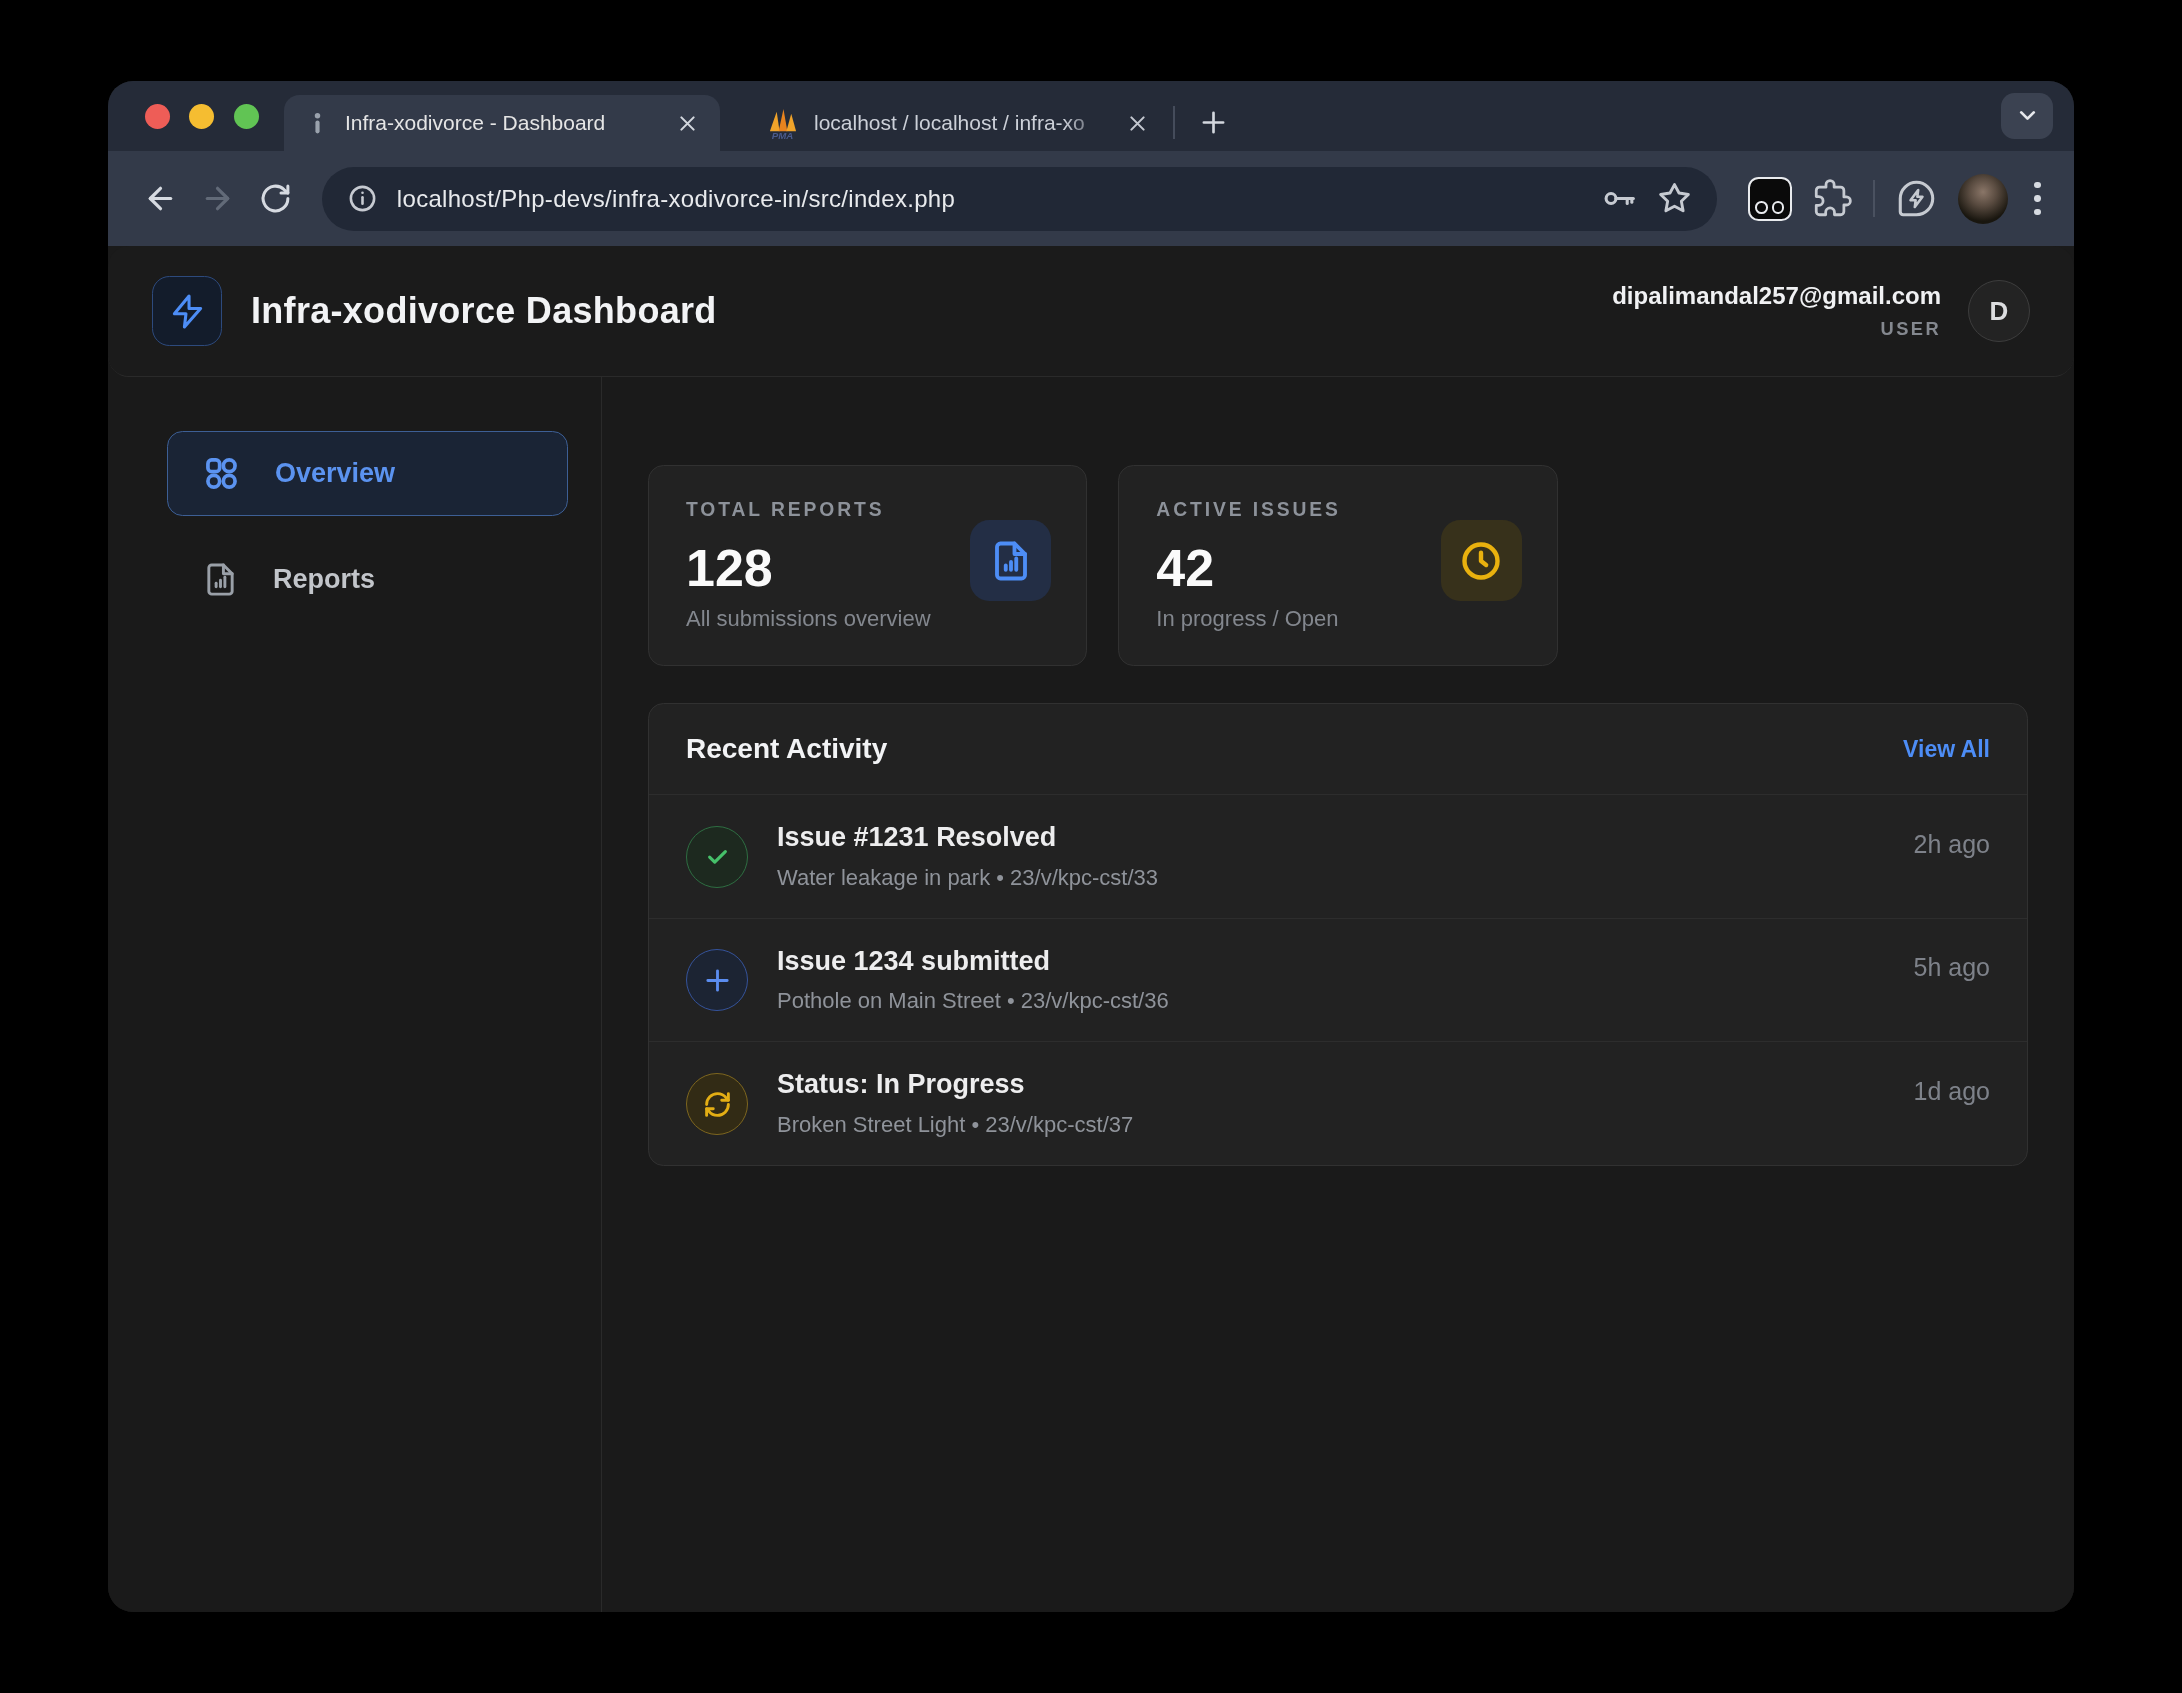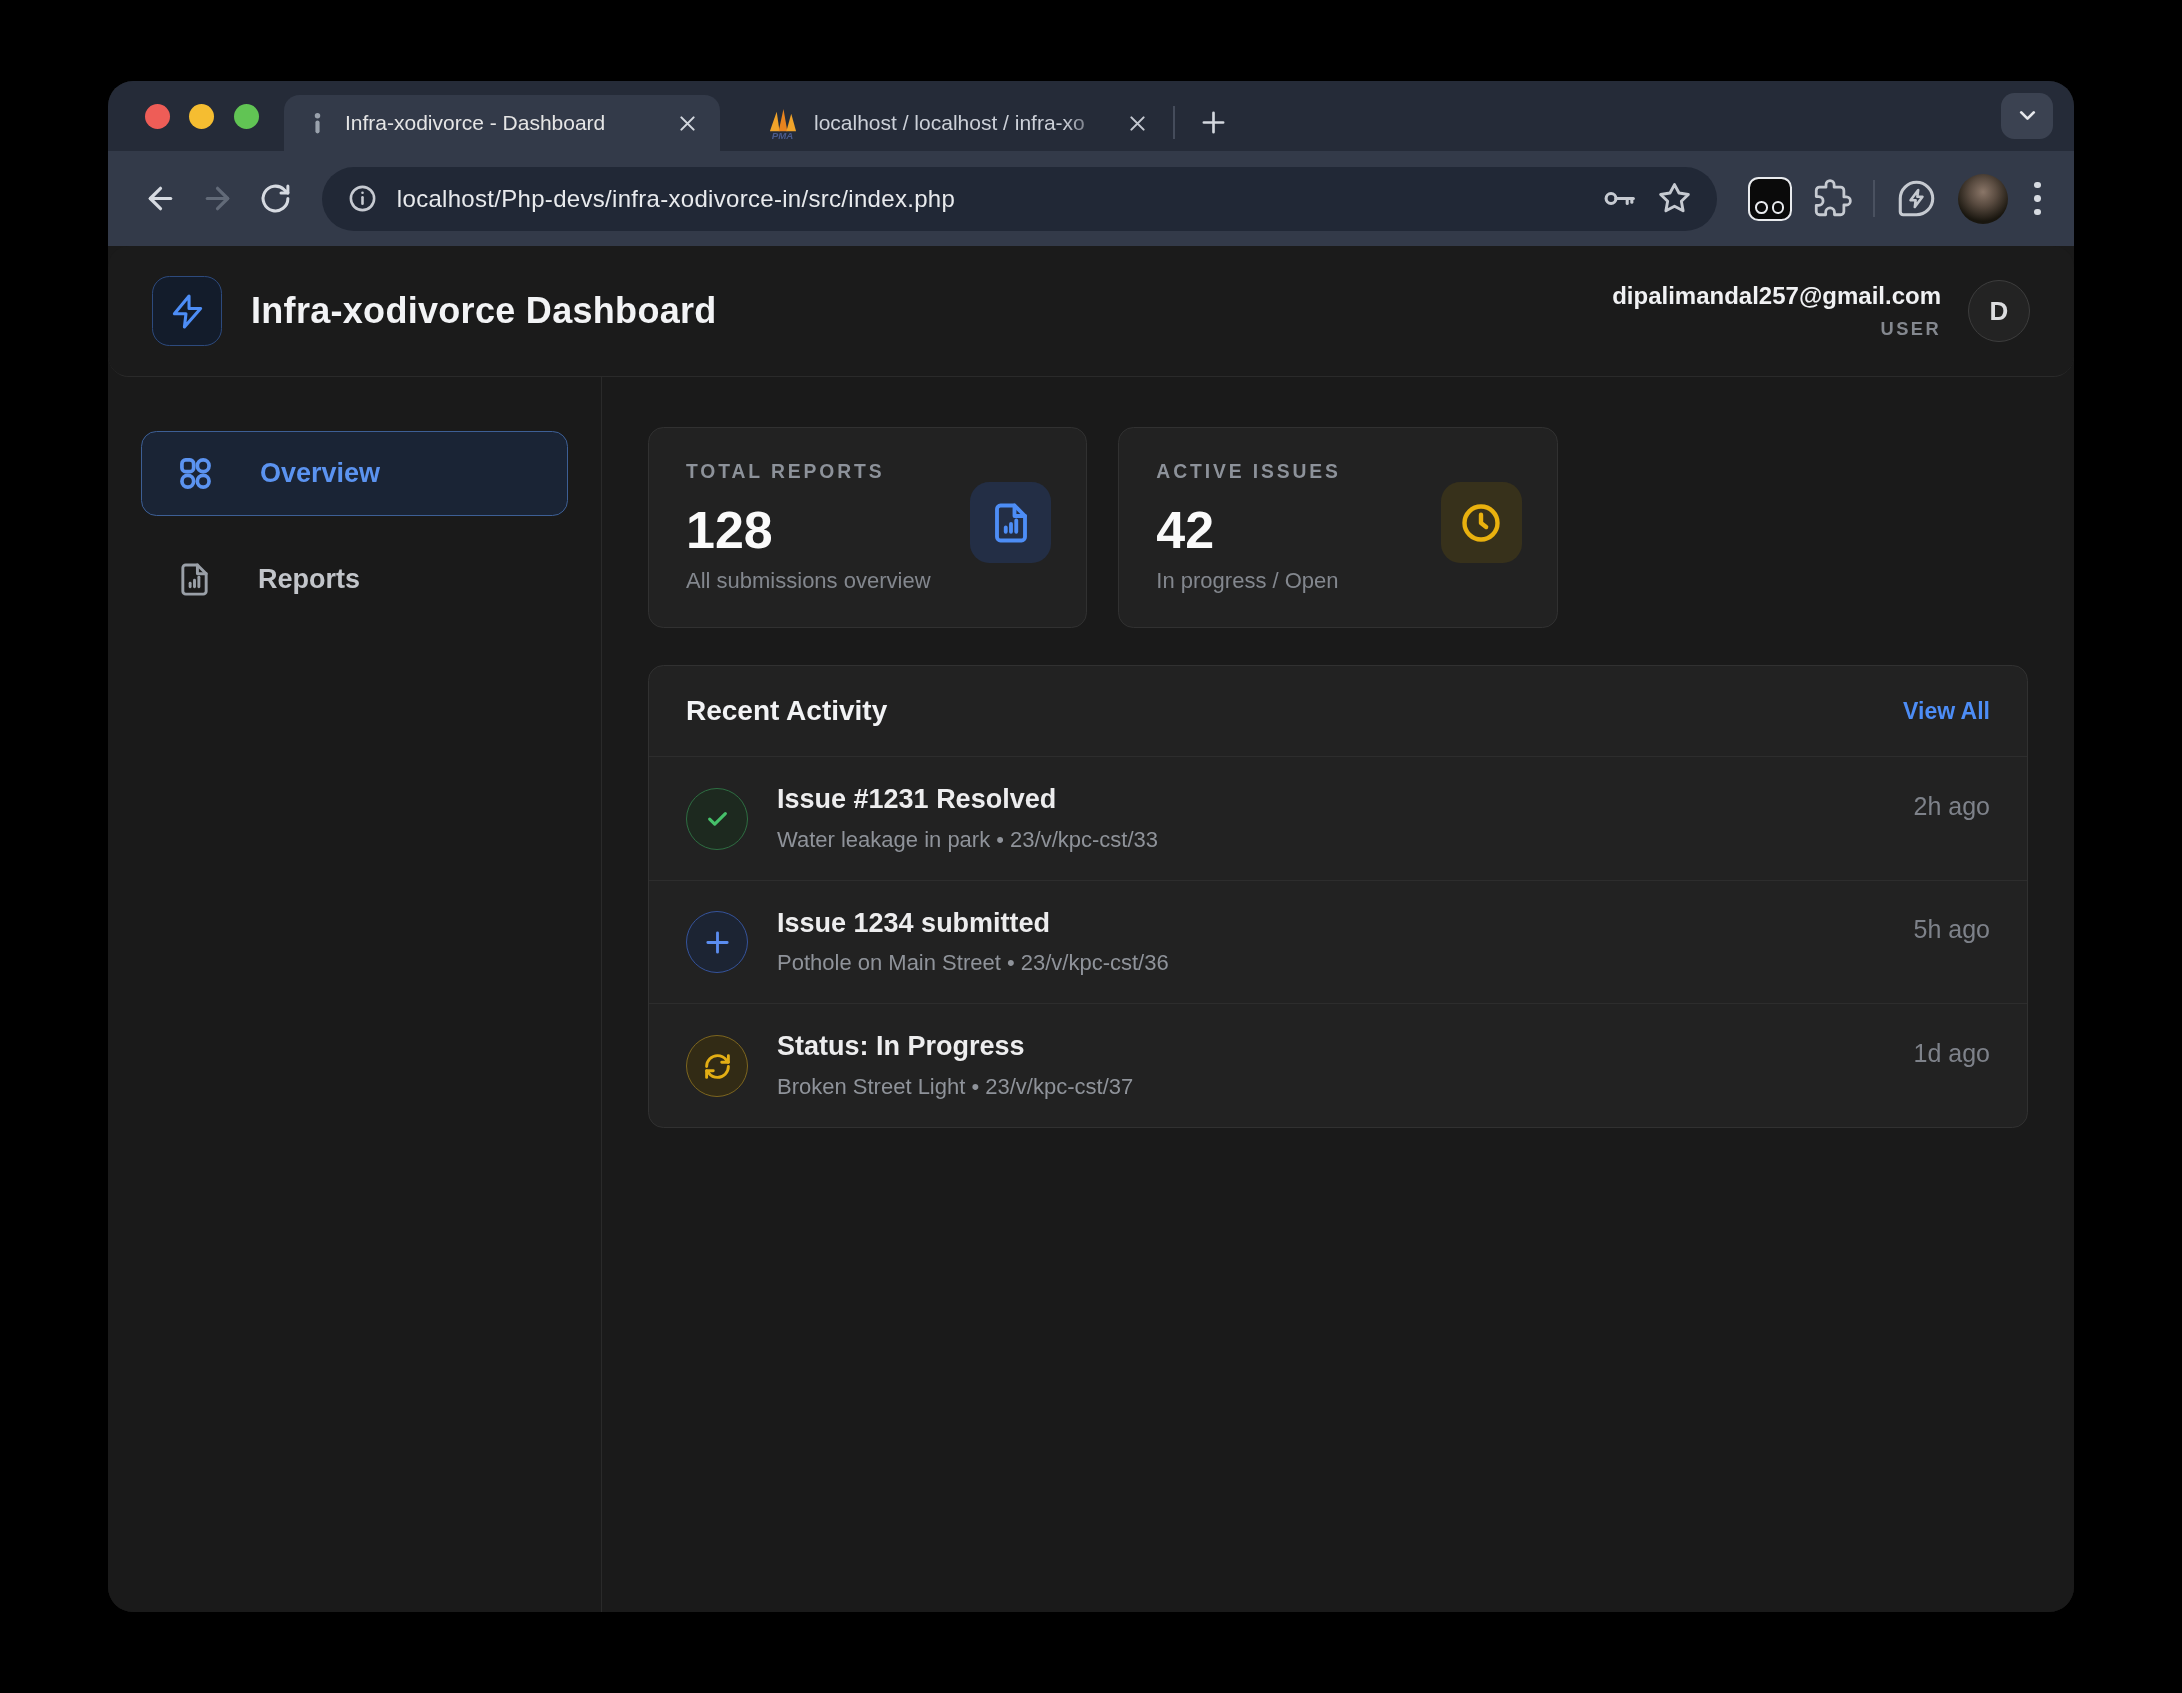--- a/index.html
+++ b/index.html
@@ -51,27 +51,27 @@
   .page-title { font-size:36px; font-weight:700; color:#f2f3f5; margin-left:29px; letter-spacing:0.3px; }
   .header-right { margin-left:auto; display:flex; align-items:center; gap:27px; }
   .user-text { text-align:right; }
   .user-email { font-size:24px; font-weight:700; color:#f0f1f3; }
   .user-role { font-size:18.3px; font-weight:700; color:#84888f; letter-spacing:2.4px; margin-top:7.7px; }
   .user-avatar { width:62px; height:62px; border-radius:50%; background:#232323; border:1.9px solid #3d3d3d;
     display:flex; align-items:center; justify-content:center; font-size:26px; font-weight:700; color:#dcdddf; }
 
   .page-body { flex:1; display:flex; min-height:0; }
   .sidebar { width:494px; flex:none; border-right:1px solid #2a2a2a; padding:54px 33px; }
-  .nav-item { height:85px; border-radius:15.4px; display:flex; align-items:center; gap:46px; padding:0 35px;
-    font-size:27px; font-weight:600; border:1.9px solid transparent; }
+  .nav-item { height:85px; border-radius:15.4px; display:flex; align-items:center; gap:35px; padding:0 35px;
+    font-size:27px; font-weight:600; border:1.9px solid transparent;margin-left:26px; }
   .nav-item.active { background:#1a2435; border-color:#3d5f95; color:#5b93f0; }
   .nav-item.plain { color:#c2c5ca; margin-top:21px; }
 
   .main { flex:1; padding:50px 46px; min-width:0; }
-  .stats { display:grid; grid-template-columns:repeat(3,1fr); gap:31px; }
+  .stats { display:grid; grid-template-columns:repeat(3,1fr); gap:31px;margin-top:38px; }
   .stat-card { height:201px; background:#222222; border:1px solid #313131; border-radius:15.4px;
     padding:33px 37px; position:relative; display:flex; flex-direction:column; }
   .stat-label { font-size:19.3px; font-weight:700; color:#8d929a; letter-spacing:2.9px; }
   .stat-value { font-size:52px; font-weight:800; color:#fafafa; margin-top:17.4px; }
   .stat-caption { font-size:22px; color:#83878e; margin-top:auto; }
   .chip { position:absolute; right:35px; top:54px; width:81px; height:81px; border-radius:19.3px;
     display:flex; align-items:center; justify-content:center; }
   .chip.blue{background:#232e45;} .chip.amber{background:#37311b;} .chip.green{background:#273528;}
 
   .activity { margin-top:37px; background:#222222; border:1px solid #313131; border-radius:15.4px; overflow:hidden; }

